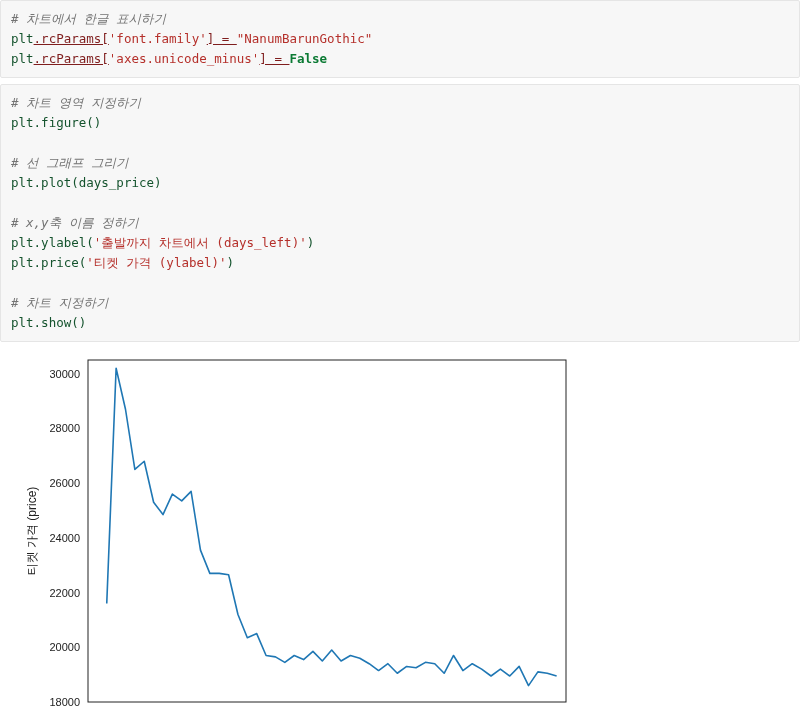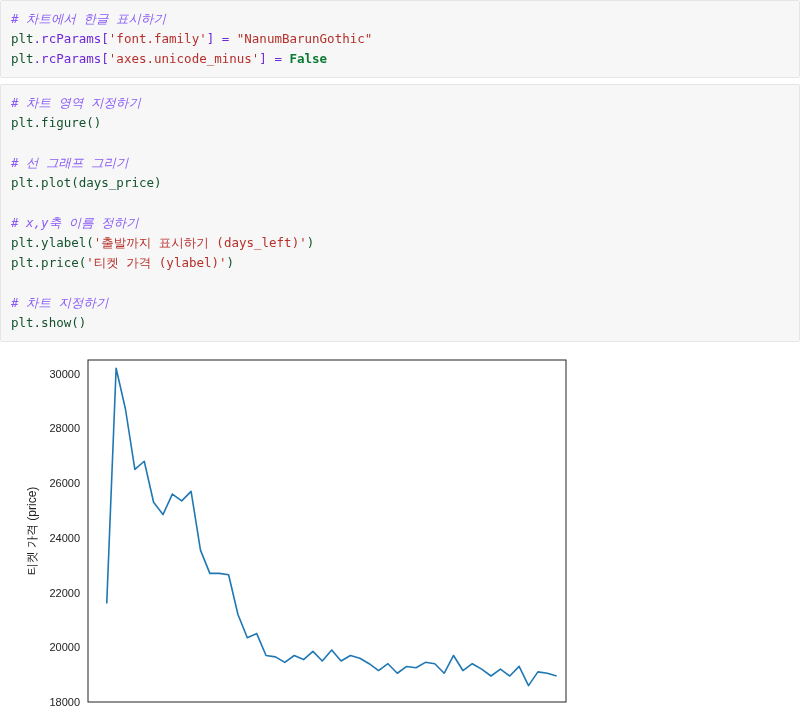--- a/index.html
+++ b/index.html
@@ -14,24 +14,24 @@
     border: 1px solid #e5e5e5;
     border-radius: 2px;
     padding: 8px 10px;
     font-family: "Consolas", "Menlo", monospace;
     font-size: 12.5px;
     line-height: 1.6;
     white-space: pre;
     margin: 0 0 6px 0;
     color: #111;
   }
-  .c-comment { color: #8b5cf6; font-style: italic; }
+  .c-comment { color: #737373; font-style: italic; }
   .c-str     { color: #b5302b; }
   .c-kw      { color: #0b7a34; font-weight: bold; }
-  .c-punc    { color: #6d28d9; }
+  .c-punc    { color: #7f1d1d; text-decoration: underline; }
   .c-ident   { color: #14532d; }
 
   .chart-wrap {
     width: 560px;
     margin: 4px 0 0 20px;
   }
   .chart-svg { display:block; }
   .axis text {
     font-size: 11px;
     fill: #222;
@@ -52,21 +52,21 @@
 <span class="c-ident">plt</span><span class="c-punc">.rcParams[</span><span class="c-str">'font.family'</span><span class="c-punc">] = </span><span class="c-str">"NanumBarunGothic"</span>
 <span class="c-ident">plt</span><span class="c-punc">.rcParams[</span><span class="c-str">'axes.unicode_minus'</span><span class="c-punc">] = </span><span class="c-kw">False</span></div>
 
 <div class="code-block"><span class="c-comment"># 차트 영역 지정하기</span>
 <span class="c-ident">plt.figure()</span>
 <span></span>
 <span class="c-comment"># 선 그래프 그리기</span>
 <span class="c-ident">plt.plot(days_price)</span>
 <span></span>
 <span class="c-comment"># x,y축 이름 정하기</span>
-<span class="c-ident">plt.ylabel(</span><span class="c-str">'출발까지 표시하기 (days_left)'</span><span class="c-ident">)</span>
+<span class="c-ident">plt.ylabel(</span><span class="c-str">'출발까지 차트에서 (days_left)'</span><span class="c-ident">)</span>
 <span class="c-ident">plt.price(</span><span class="c-str">'티켓 가격 (ylabel)'</span><span class="c-ident">)</span>
 <span></span>
 <span class="c-comment"># 차트 지정하기</span>
 <span class="c-ident">plt.show()</span></div>
 
 <div class="chart-wrap">
   <svg id="chart-svg" class="chart-svg" width="560" height="400">
 
     <rect id="plot-frame" class="frame" x="68" y="12" width="478" height="342"></rect>
 

